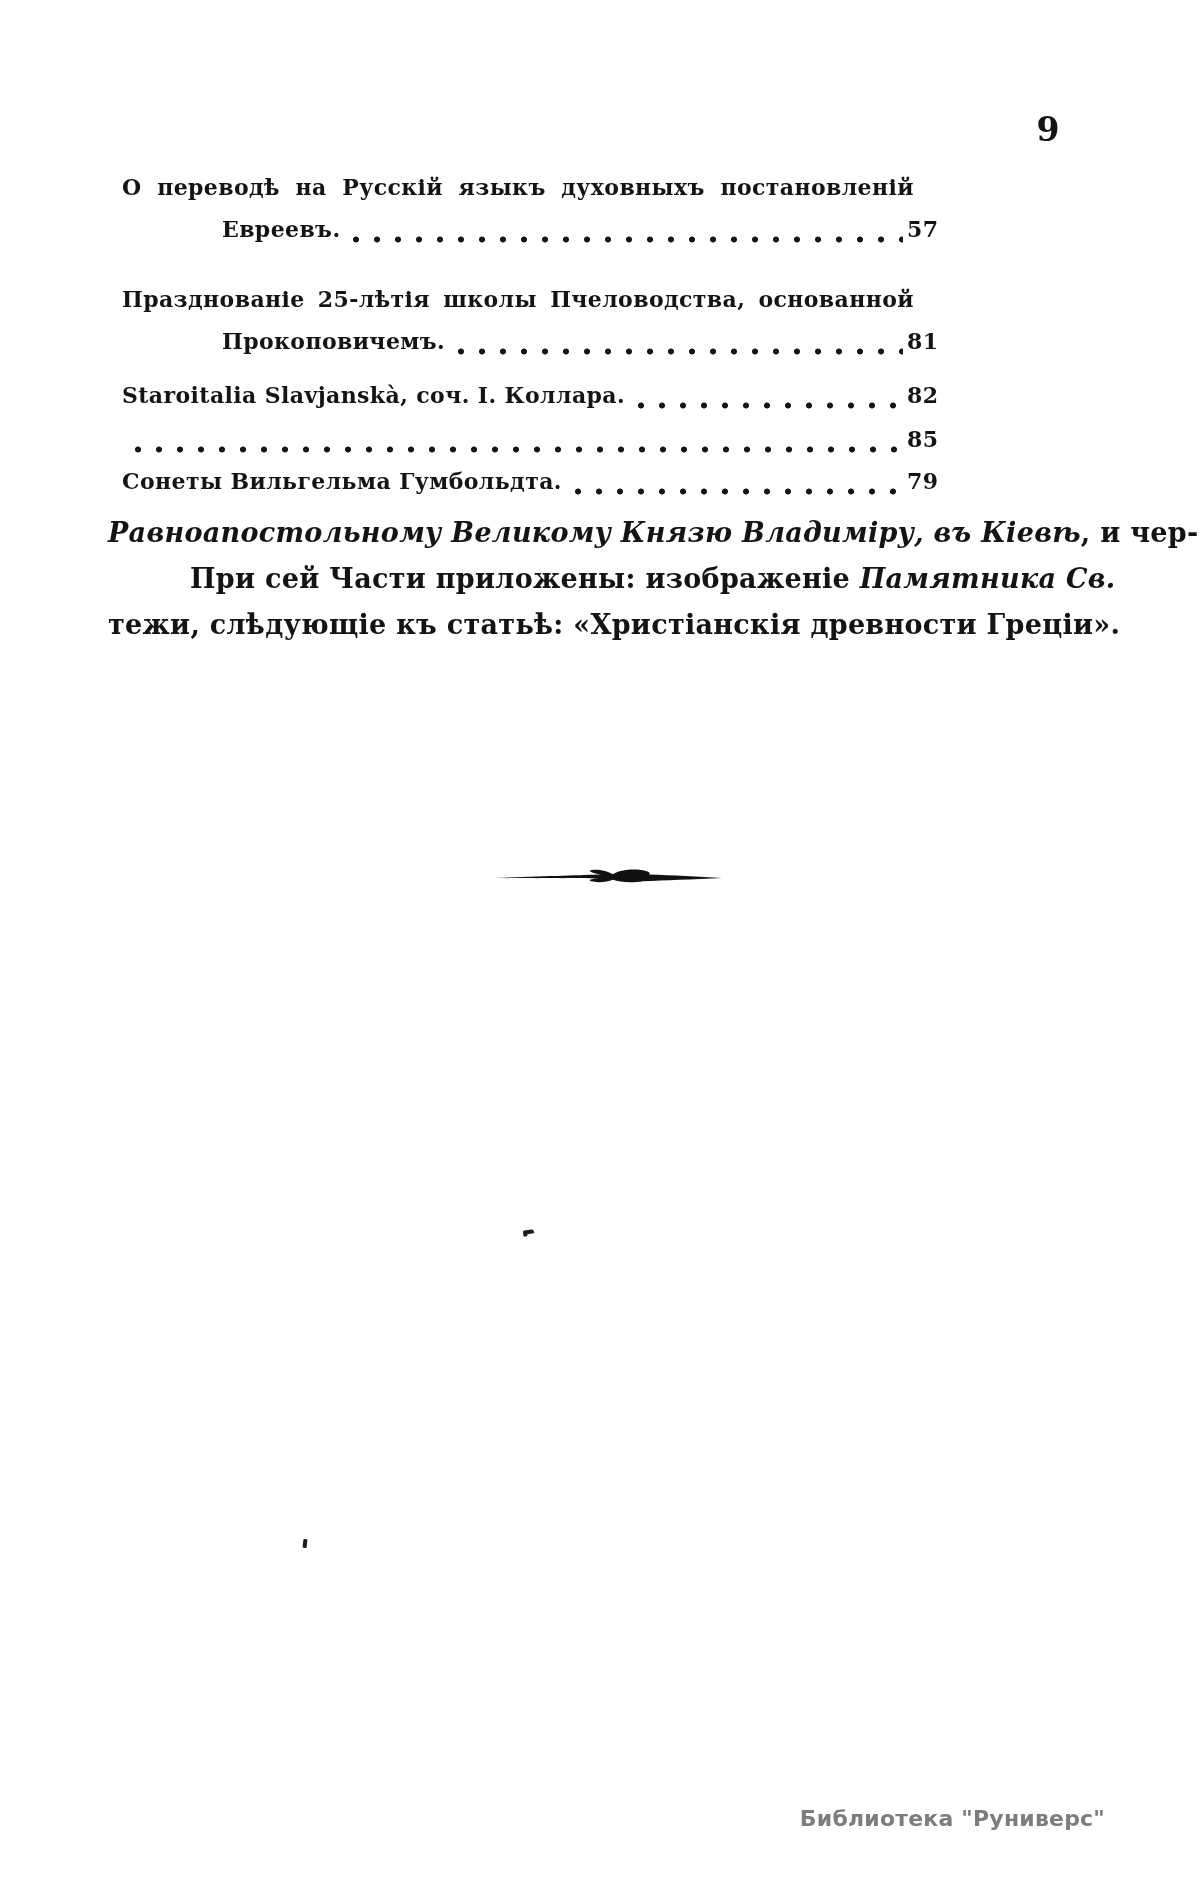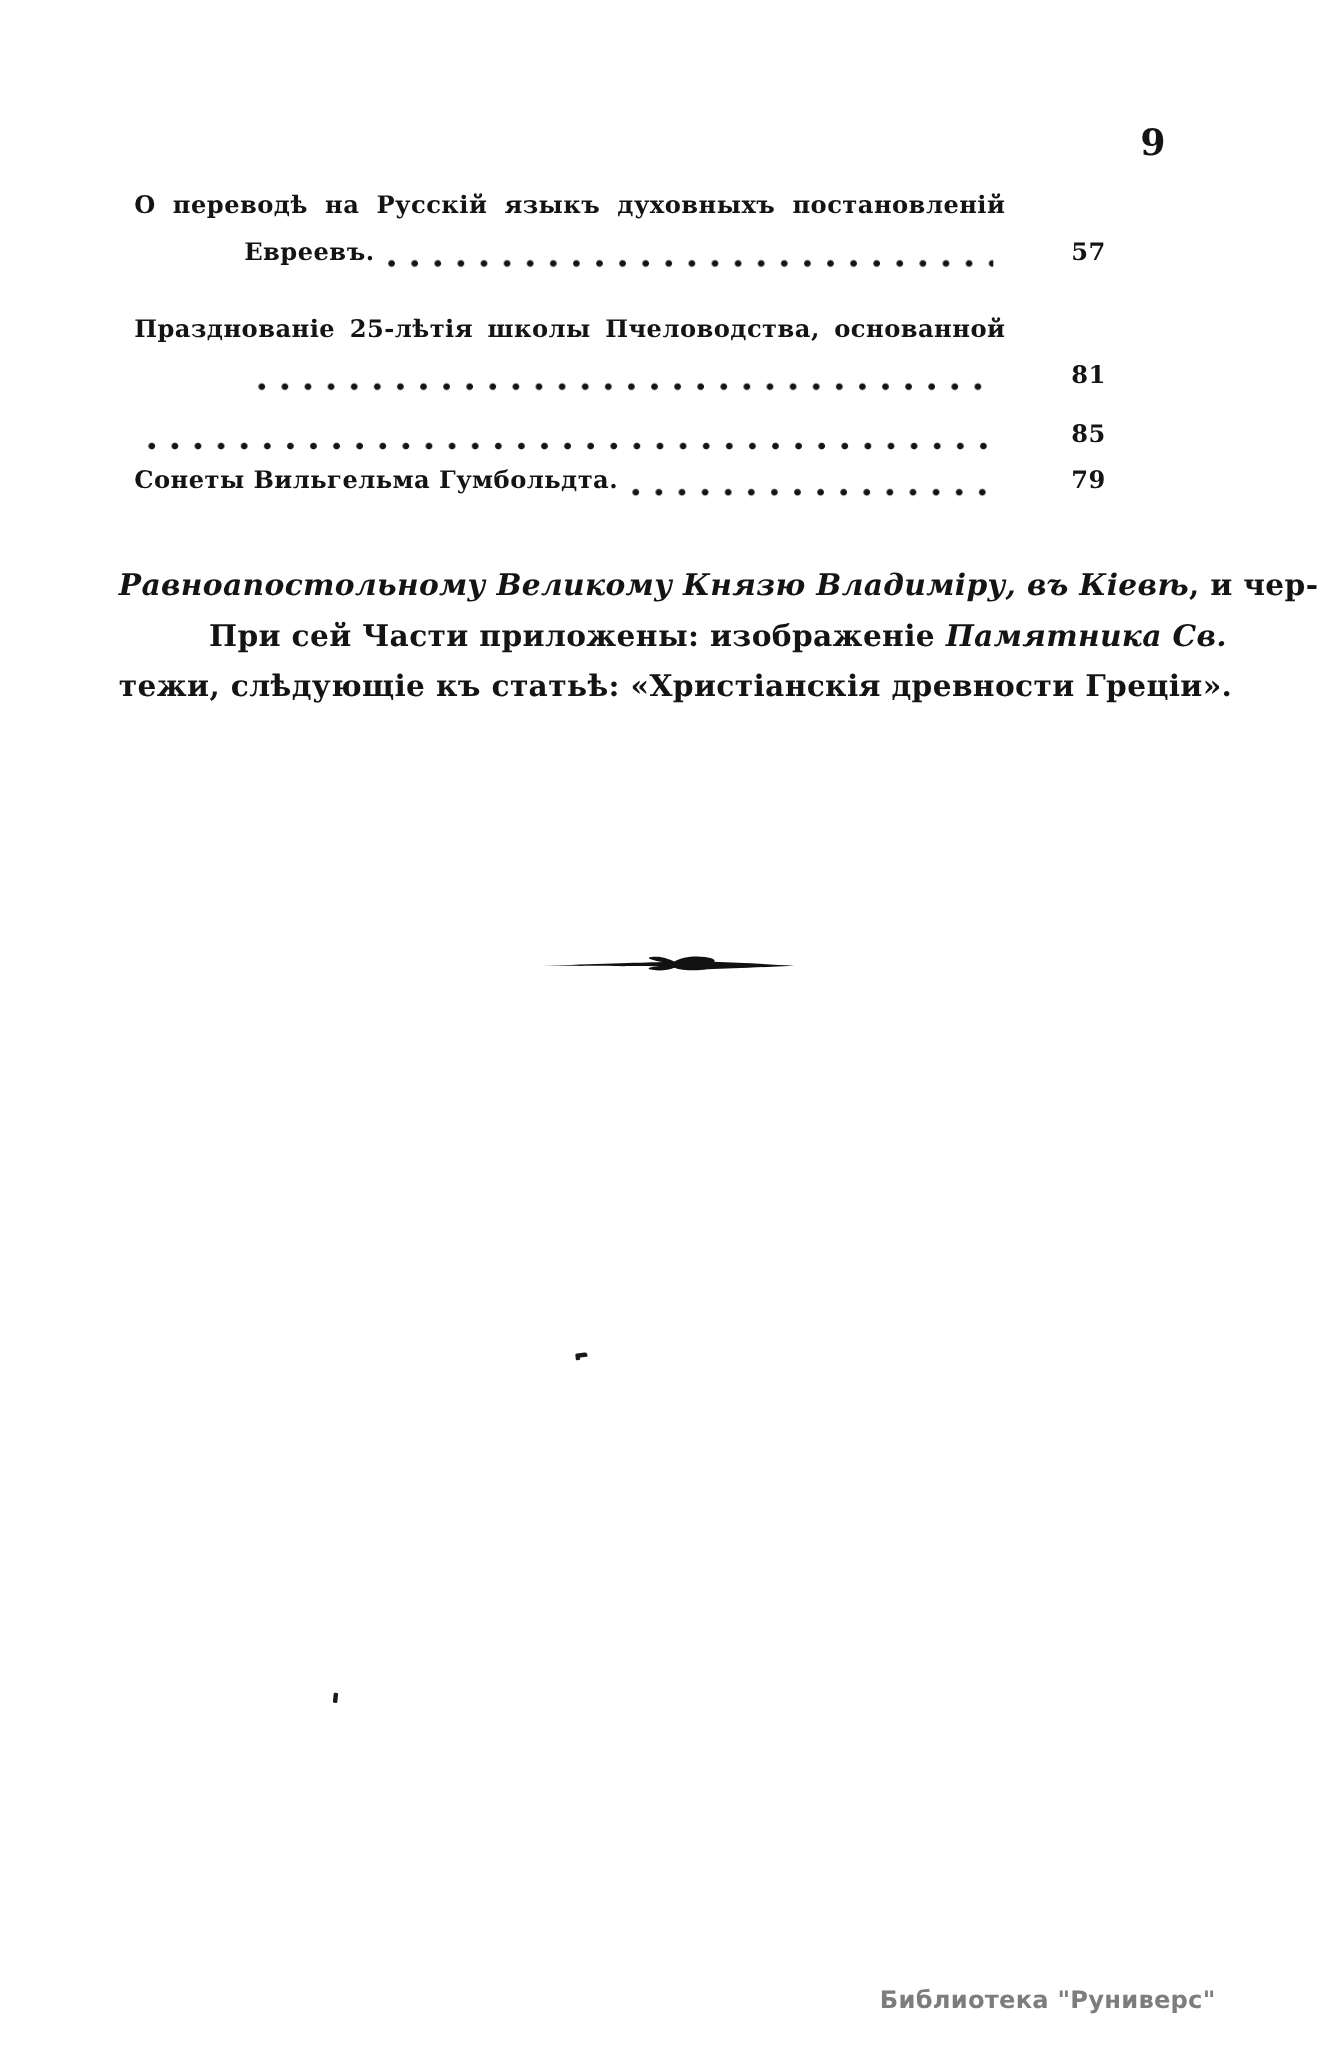--- a/index.html
+++ b/index.html
@@ -27,21 +27,21 @@
   }
   .toc-row {
     display:flex; align-items:flex-end; line-height:42px;
   }
   .toc-row .t { flex:0 0 auto; white-space:nowrap; }
   .toc-row .dots {
     flex:1 1 auto; height:9px; margin:0 4px 6px 12px;
     background-image:radial-gradient(circle at 4px 4.5px, #151515 2.6px, transparent 3.4px);
     background-size:21px 9px; background-repeat:repeat-x;
   }
-  .toc-row .pg { flex:0 0 165px; text-align:center; white-space:nowrap; }
+  .toc-row .pg { flex:0 0 165px; text-align:left; white-space:nowrap; }
   .indent { padding-left:100px; }
   .mb-a { margin-bottom:28px; }
   .mb-b { margin-bottom:12px; }
   .mb-c { margin-bottom:2px; }
   .para {
     position:absolute; left:108px; top:510px; width:772px;
     font-size:27px; font-weight:bold; letter-spacing:0.3px;
   }
   .para .pline {
     line-height:46px; text-align:justify; text-align-last:justify;
@@ -74,24 +74,30 @@
 
     <div class="toc-line">О переводѣ на Русскій языкъ духовныхъ постановленій</div>
     <div class="toc-row indent mb-a">
       <span class="t">Евреевъ.</span>
       <span class="dots"></span>
       <span class="pg">57</span>
     </div>
 
     <div class="toc-line">Празднованіе 25-лѣтія школы Пчеловодства, основанной</div>
     <div class="toc-row indent mb-b">
+      <span class="t">Прокоповичемъ.</span>
       <span class="dots"></span>
       <span class="pg">81</span>
     </div>
 
+    <div class="toc-row mb-c">
+      <span class="t">Staroitalia Slavjanskà, соч. I. Коллара.</span>
+      <span class="dots"></span>
+      <span class="pg">82</span>
+    </div>
 
     <div class="toc-row">
       <span class="dots"></span>
       <span class="pg">85</span>
     </div>
 
     <div class="toc-row">
       <span class="t">Сонеты Вильгельма Гумбольдта.</span>
       <span class="dots"></span>
       <span class="pg">79</span>

